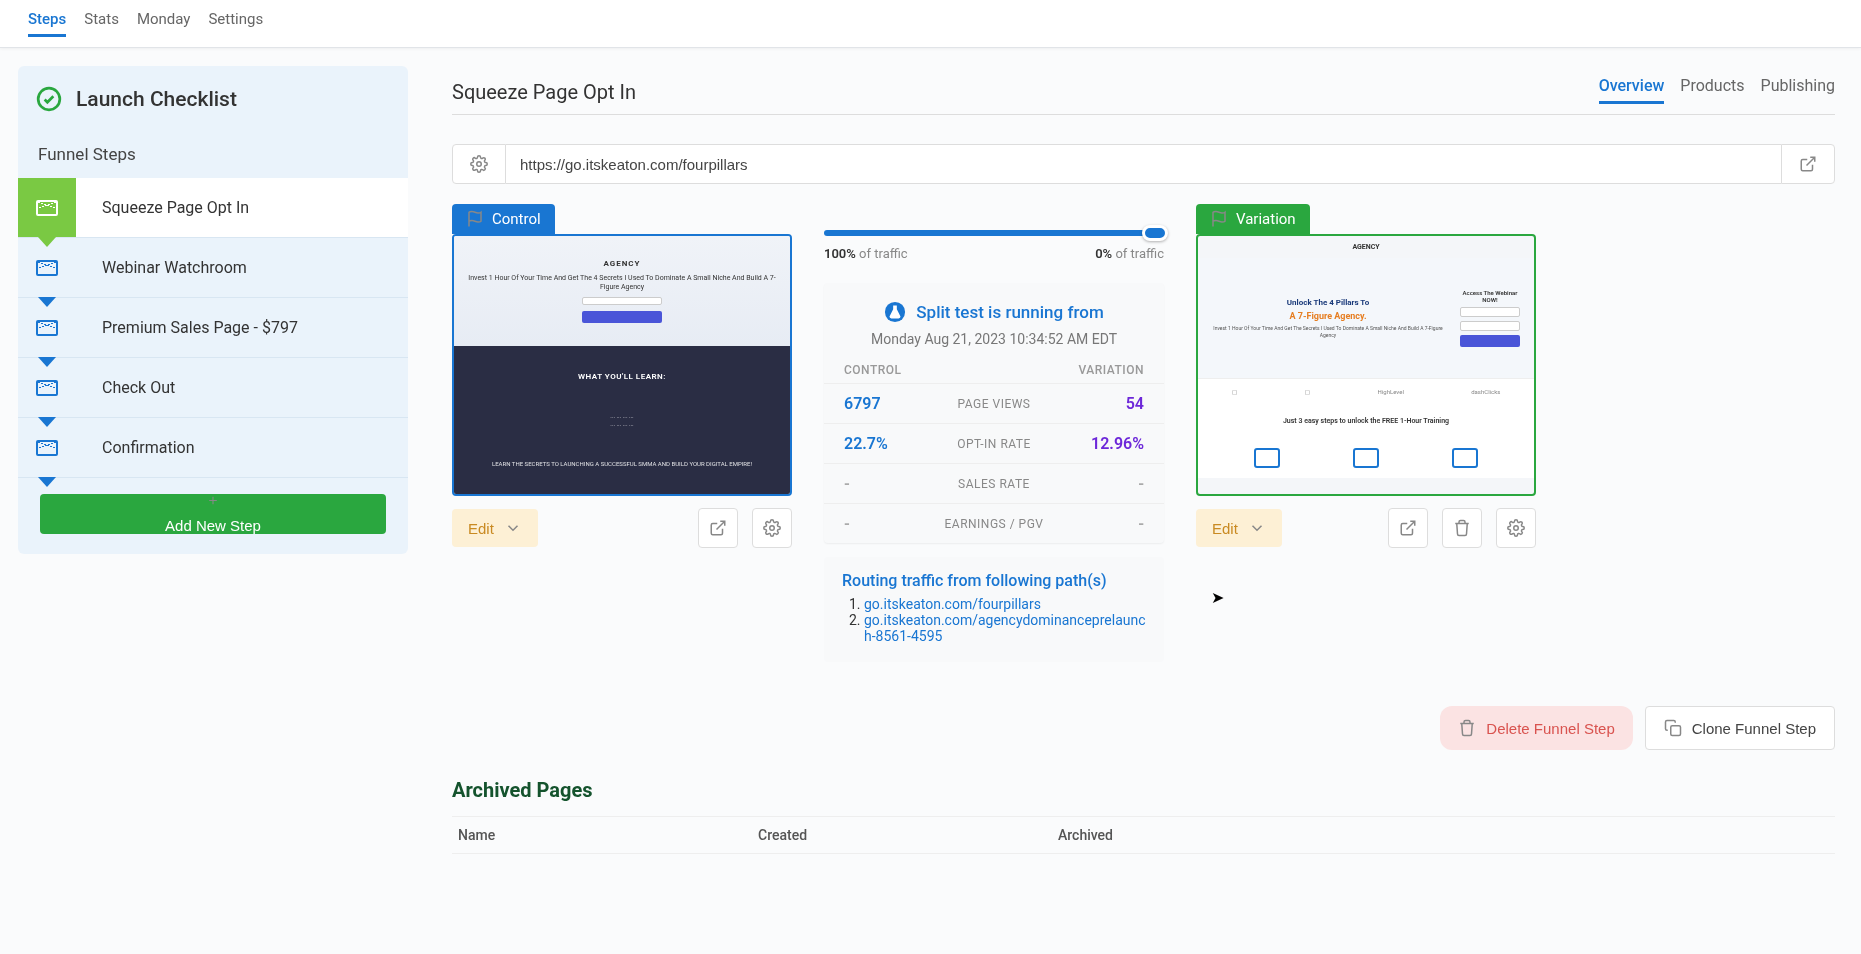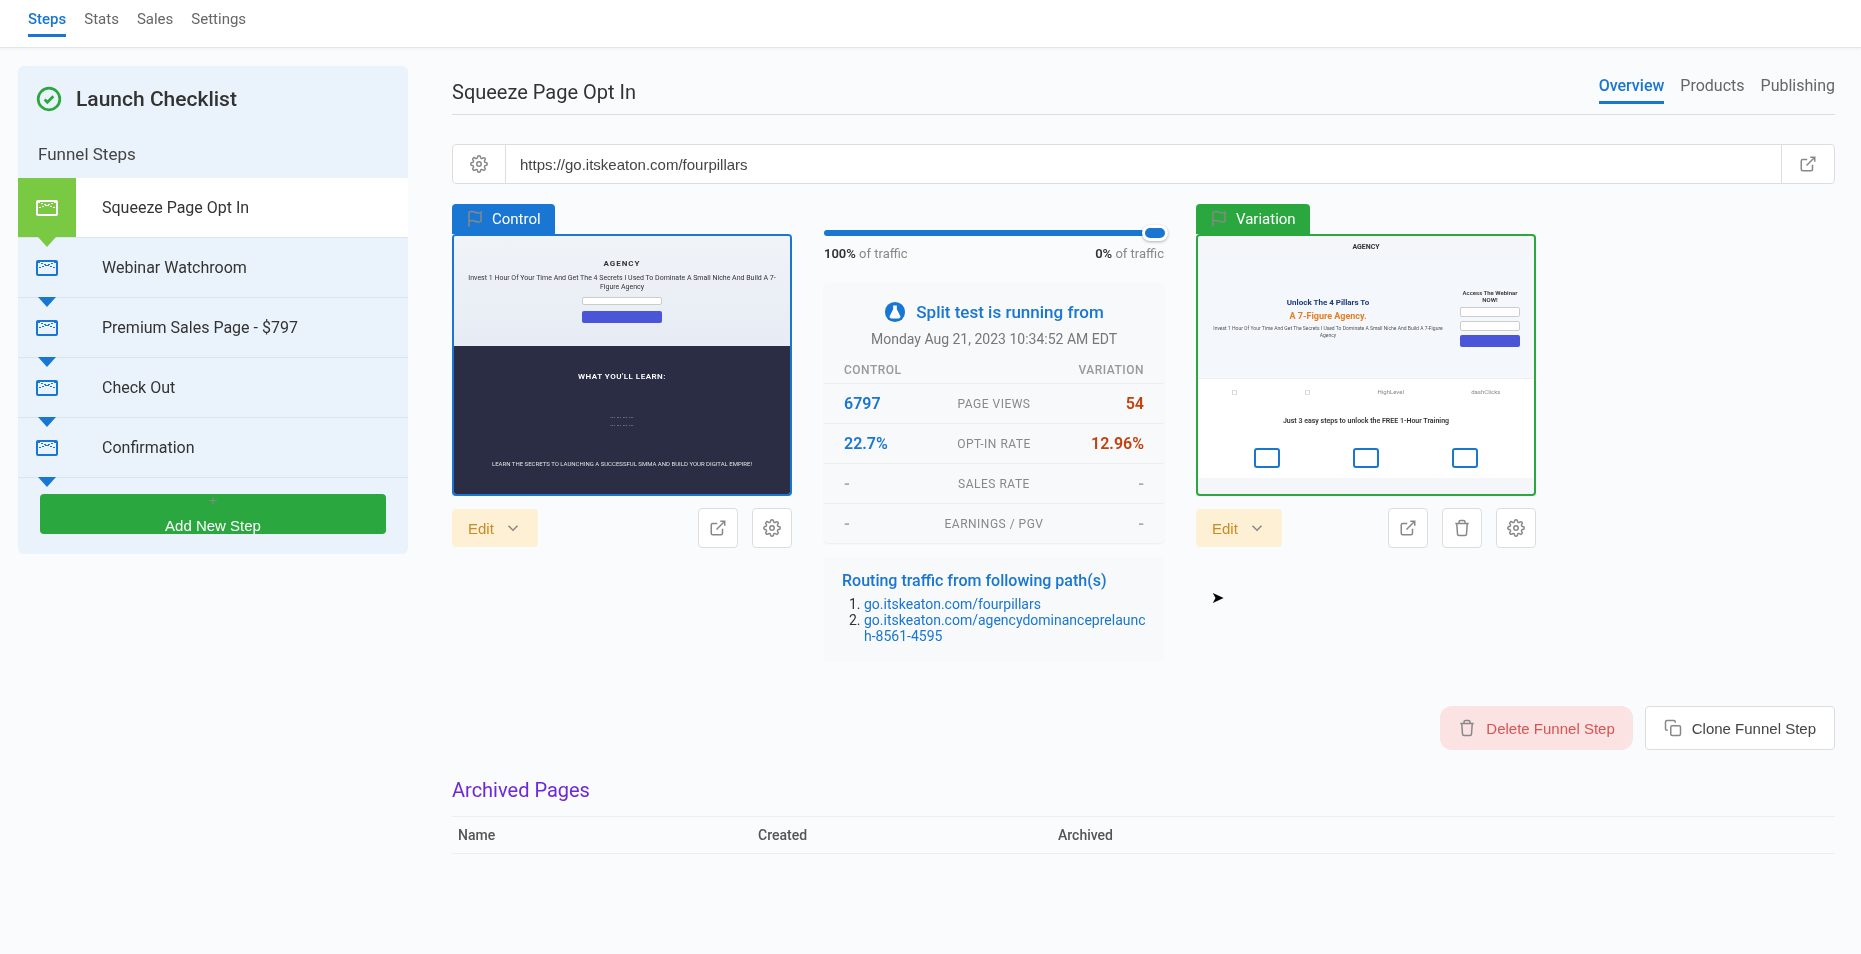--- a/index.html
+++ b/index.html
@@ -87,48 +87,48 @@
 .slider-labels { display:flex; justify-content:space-between; font-size:13px; color:#888;}
 .slider-labels b { color:#333; font-weight:600;}
 
 .stats-card { background:#f8f9fa; border-radius:4px; padding: 18px 0 0; margin-top: 14px; box-shadow: 0 1px 2px rgba(0,0,0,0.06);}
 .stats-title { display:flex; align-items:center; justify-content:center; gap:10px; font-size:17px; color:#1976d2; font-weight:500; padding: 0 16px;}
 .stats-date { text-align:center; font-size:14px; color:#777; margin: 8px 0 10px;}
 .stats-hdr { display:flex; justify-content:space-between; padding: 6px 20px; font-size:12px; color:#999; font-weight:500; letter-spacing:0.5px;}
 .stats-row { display:flex; justify-content:space-between; align-items:center; padding: 10px 20px; border-top:1px solid #eee;}
 .stats-row .l { color:#1976d2; font-weight:600; font-size:16px; min-width:60px;}
 .stats-row .m { color:#888; font-size:12px; letter-spacing:0.5px; text-align:center; flex:1;}
-.stats-row .r { color:#c2410c; font-weight:600; font-size:16px; min-width:60px; text-align:right;}
+.stats-row .r { color:#6d28d9; font-weight:600; font-size:16px; min-width:60px; text-align:right;}
 .stats-row.dim .l, .stats-row.dim .r { color:#aaa;}
 
 .routing-card { background:#f8f9fa; border-radius:4px; padding: 14px 18px 18px; margin-top: 14px;}
 .routing-title { font-size:16px; color:#1976d2; font-weight:500; margin-bottom: 6px;}
 .routing-list { padding-left: 22px; font-size:14px;}
 .routing-list li a { color:#1976d2; text-decoration:none; word-break:break-all;}
 
 .footer-actions { display:flex; justify-content:flex-end; gap: 12px; margin-top: 44px;}
 .del-btn { background:#fbe3e3; border:none; color:#d9534f; padding: 12px 18px; border-radius:12px; font-size:15px; display:flex; align-items:center; gap:10px; cursor:pointer;}
 .clone-btn { background:#fff; border:1px solid #ddd; color:#444; padding: 12px 18px; border-radius:4px; font-size:15px; display:flex; align-items:center; gap:10px; cursor:pointer;}
 
 .archived { margin-top: 28px;}
-.archived h2 { font-size:20px; font-weight:400; color:#6d28d9; margin-bottom: 14px;}
+.archived h2 { font-size:20px; font-weight:700; color:#14532d; margin-bottom: 14px;}
 .arch-hdr { display:flex; padding: 10px 6px; border-top:1px solid #eee; border-bottom:1px solid #eee; font-size:14px; color:#555; font-weight:500;}
 .arch-hdr .c1 { flex: 0 0 300px;} .arch-hdr .c2 { flex: 0 0 300px;} .arch-hdr .c3 { flex: 1;}
 
 svg.ico { width:18px; height:18px; stroke:#888; fill:none; stroke-width:2;}
 .spacer { flex:1; }
 .cursor-ptr { position:fixed; left:1211px; top:588px; font-size:16px; color:#000; pointer-events:none;}
 </style>
 </head>
 <body>
 
 <div class="top-tabs">
   <div class="top-tab active">Steps</div>
   <div class="top-tab">Stats</div>
-  <div class="top-tab">Sales</div>
+  <div class="top-tab">Monday</div>
   <div class="top-tab">Settings</div>
 </div>
 
 <div class="layout">
 
   <div class="sidebar">
     <div class="launch-hdr">
       <svg viewBox="0 0 24 24" fill="none" stroke="#2aa73f" stroke-width="2.5">
           <circle cx="12" cy="12" r="10"></circle>
           <path d="M8 12.5l2.5 2.5L16 9.5"></path>

